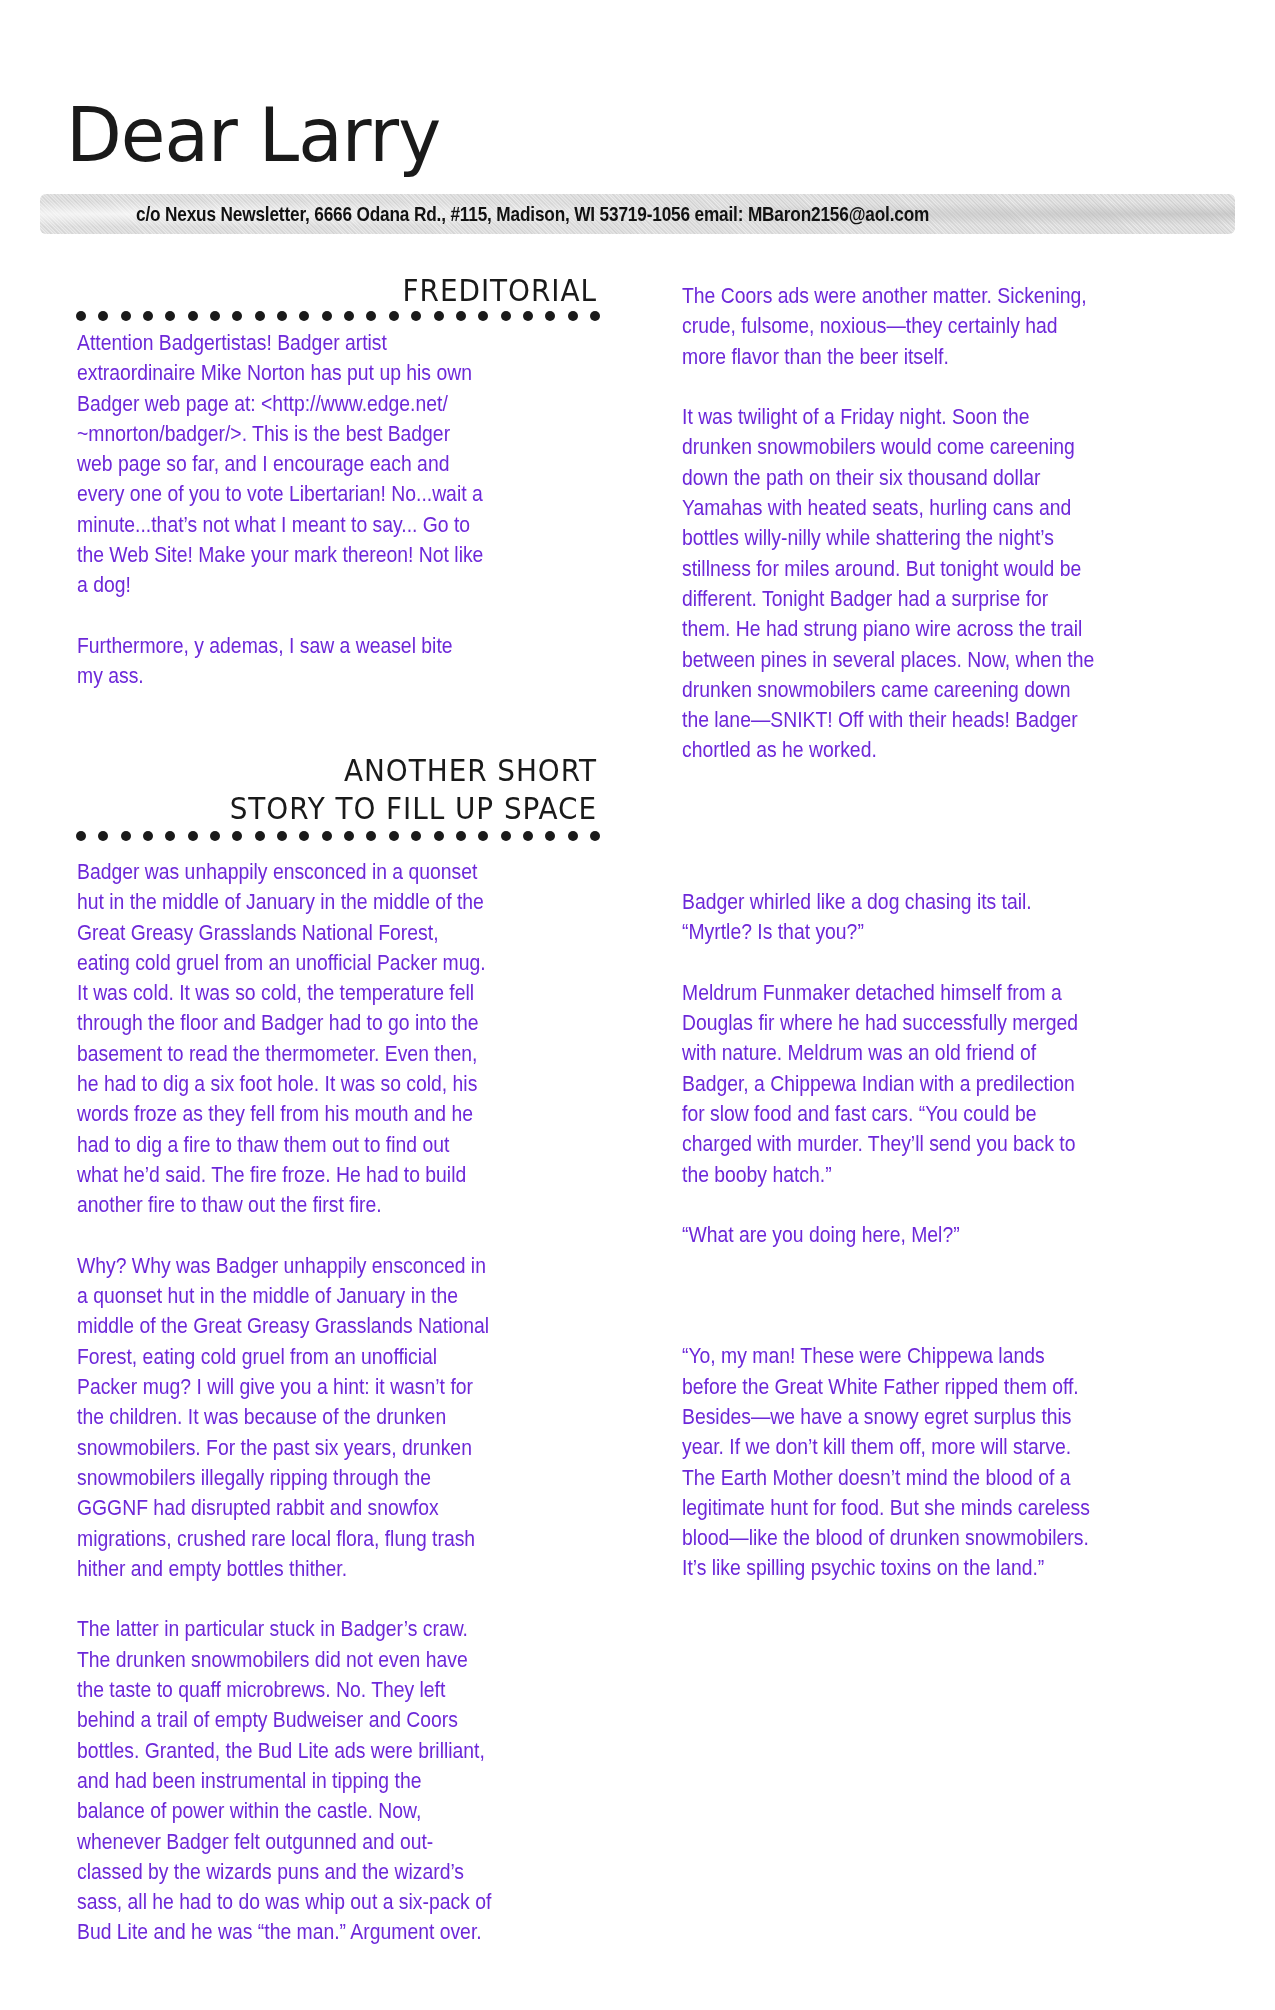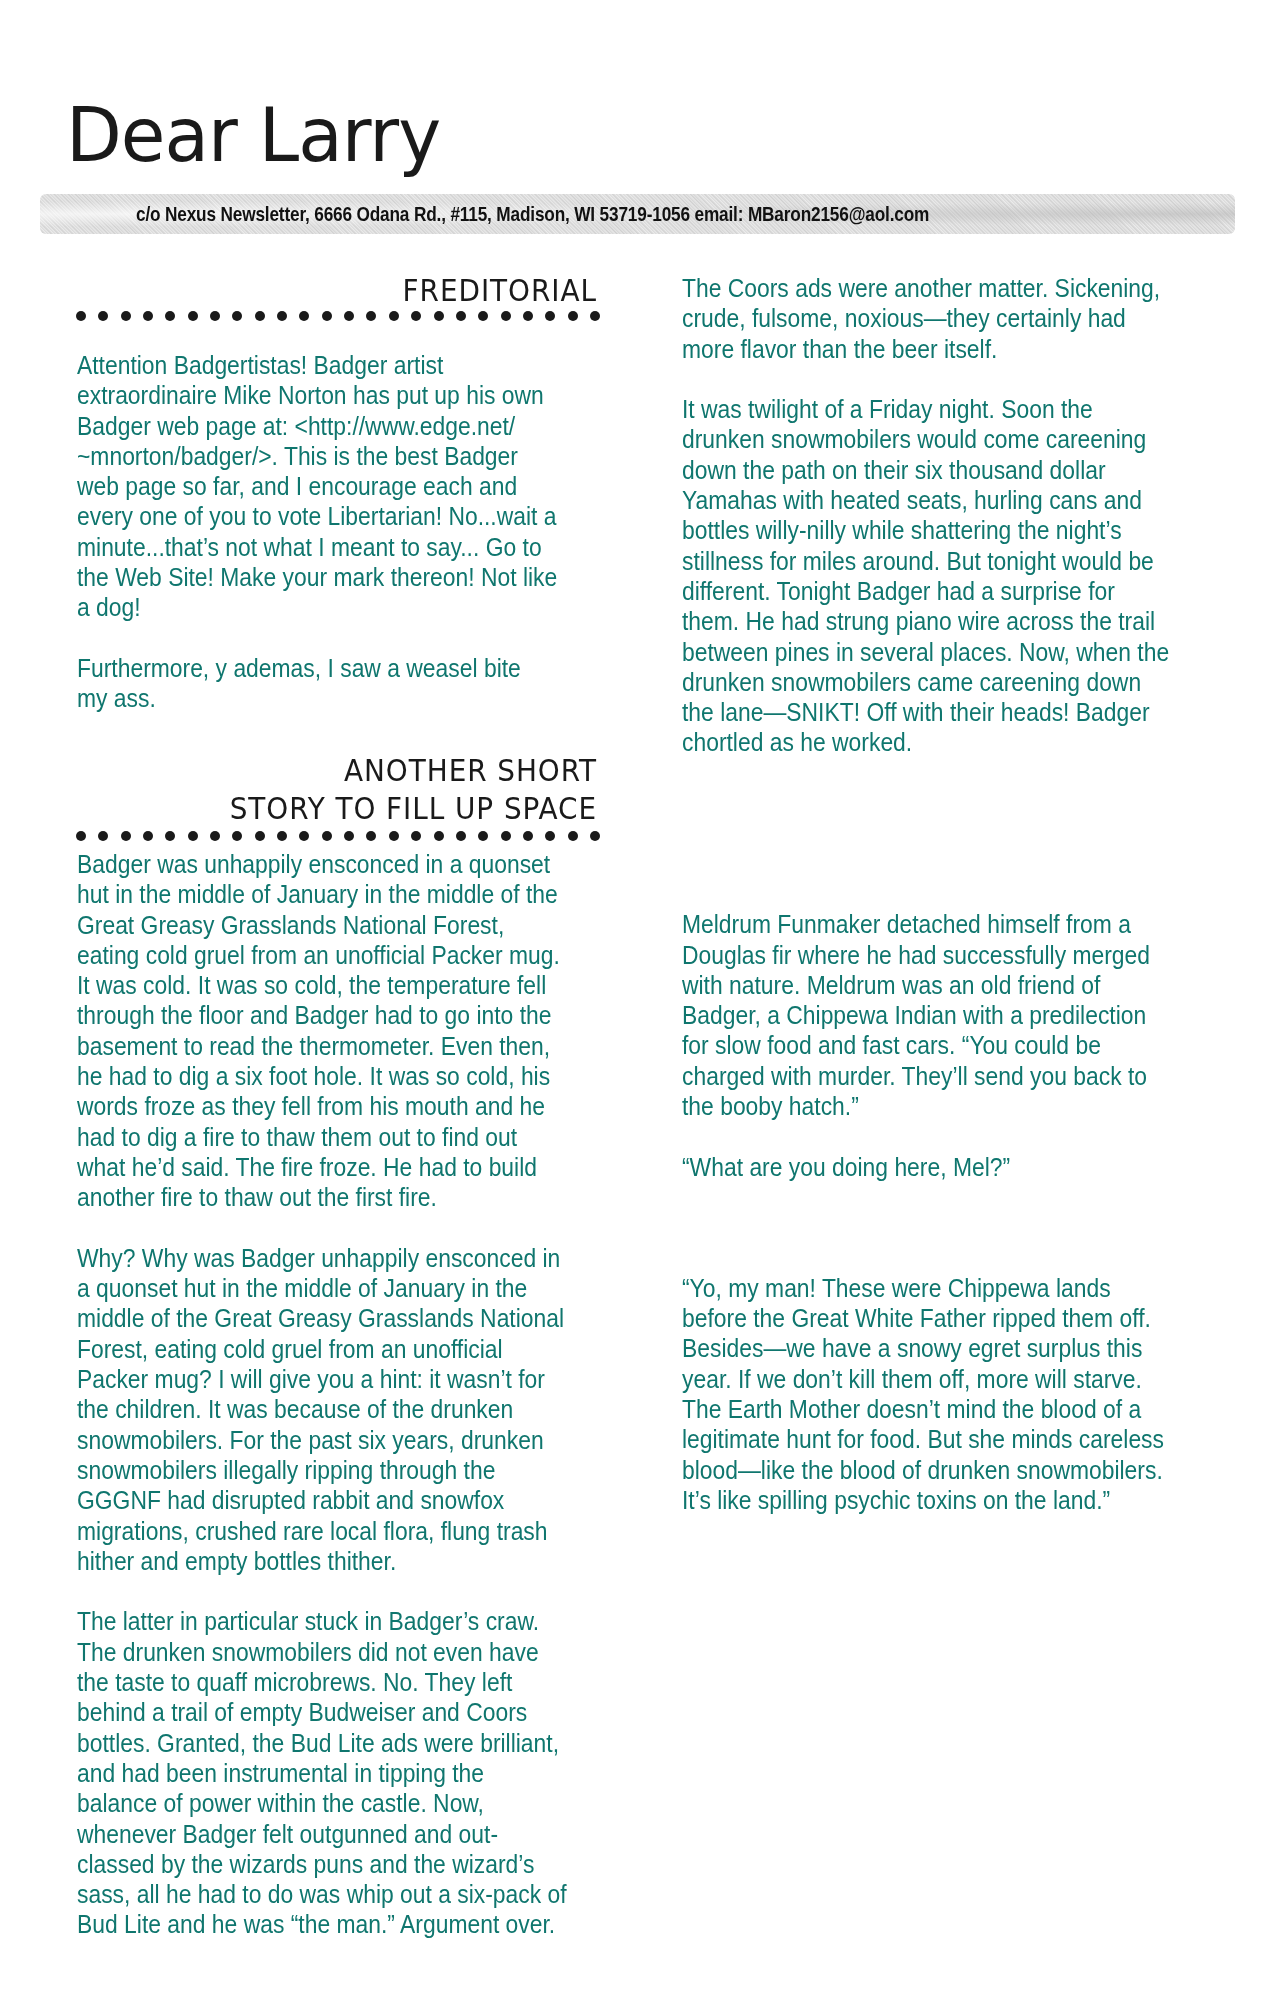--- a/index.html
+++ b/index.html
@@ -28,28 +28,28 @@
     position: absolute; right: 678px; text-align: right;
     font-family: "DejaVu Sans", sans-serif; font-weight: normal;
     font-size: 30px; line-height: 38px; color: #1a1a1a; letter-spacing: 1px; white-space: nowrap;
     transform: scaleX(0.93); transform-origin: right top;
   }
   .dots {
     position: absolute; left: 76px; width: 524px; height: 12px; display: flex; justify-content: space-between;
   }
   .dot { width: 10px; height: 10px; border-radius: 50%; background: #1a1a1a; }
   .col {
-    position: absolute; font-family: "Liberation Sans", sans-serif; font-size: 26px; color: #0f766e;
+    position: absolute; font-family: "Liberation Sans", sans-serif; font-size: 22px; color: #6d28d9; margin-top: 8px;
   }
   .line {
     display: block; height: 30.3px; line-height: 30.3px; white-space: nowrap;
     transform: scaleX(0.88); transform-origin: left center;
   }
   .blank { display: block; height: 30.3px; }
-  .col-left { left: 77px; top: 350px; }
+  .col-left { left: 77px; top: 320px; }
   .col-left-2 { left: 77px; top: 849px; }
   .col-right { left: 682px; top: 273px; }
 </style>
 </head>
 <body>
 
 <div class="title">Dear Larry</div>
 <div class="addr-band"></div>
 <div class="addr-text">c/o Nexus Newsletter, 6666 Odana Rd., #115, Madison, WI 53719-1056  email: MBaron2156@aol.com</div>
 
@@ -196,20 +196,24 @@
     <span class="line">them. He had strung piano wire across the trail</span>
     <span class="line">between pines in several places. Now, when the</span>
     <span class="line">drunken snowmobilers came careening down</span>
     <span class="line">the lane—SNIKT! Off with their heads! Badger</span>
     <span class="line">chortled as he worked.</span>
   </div>
   <span class="blank"></span>
   <span class="blank"></span>
   <span class="blank"></span>
   <span class="blank"></span>
+  <div>
+    <span class="line">Badger whirled like a dog chasing its tail.</span>
+    <span class="line">“Myrtle? Is that you?”</span>
+  </div>
   <span class="blank"></span>
   <div>
     <span class="line">Meldrum Funmaker detached himself from a</span>
     <span class="line">Douglas fir where he had successfully merged</span>
     <span class="line">with nature. Meldrum was an old friend of</span>
     <span class="line">Badger, a Chippewa Indian with a predilection</span>
     <span class="line">for slow food and fast cars. “You could be</span>
     <span class="line">charged with murder. They’ll send you back to</span>
     <span class="line">the booby hatch.”</span>
   </div>

